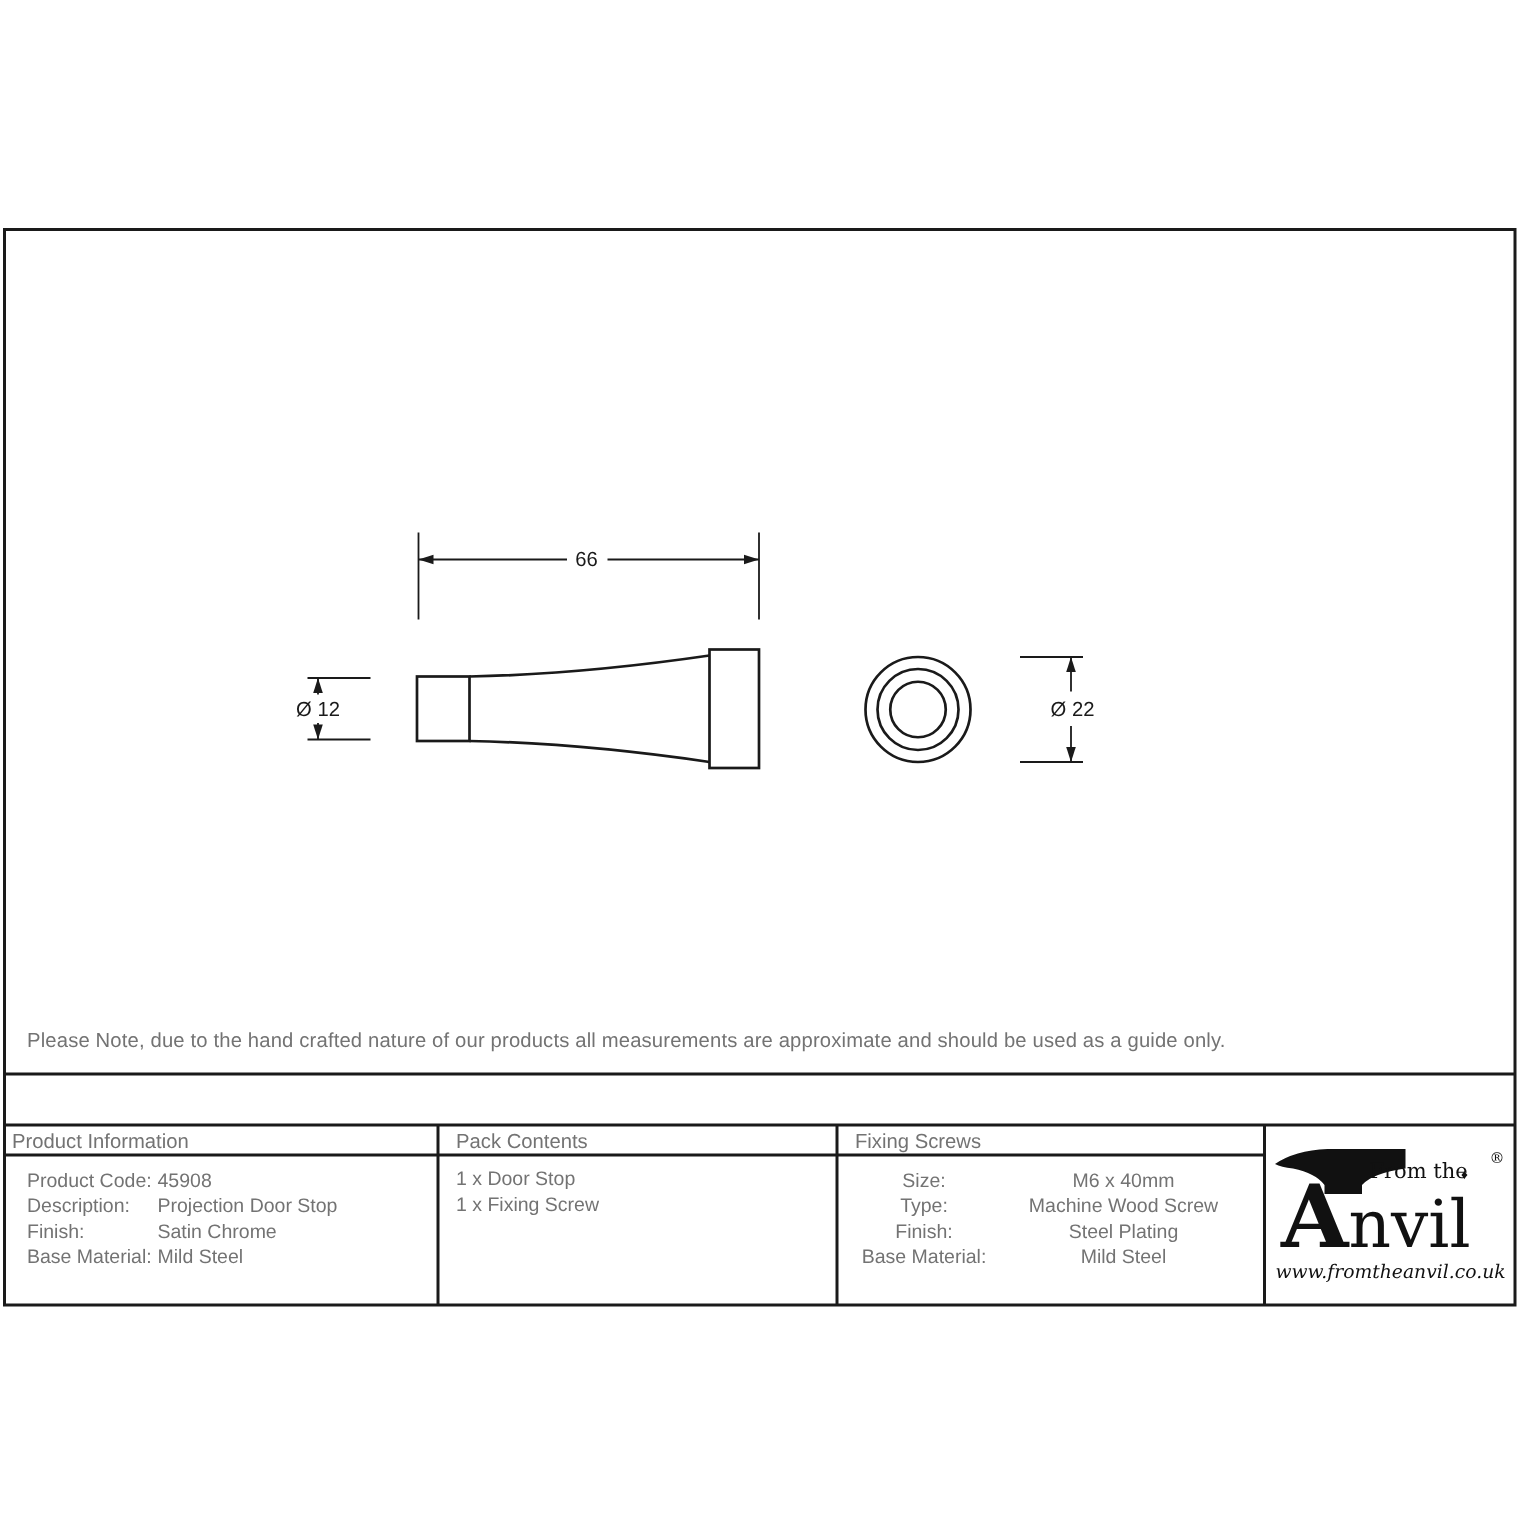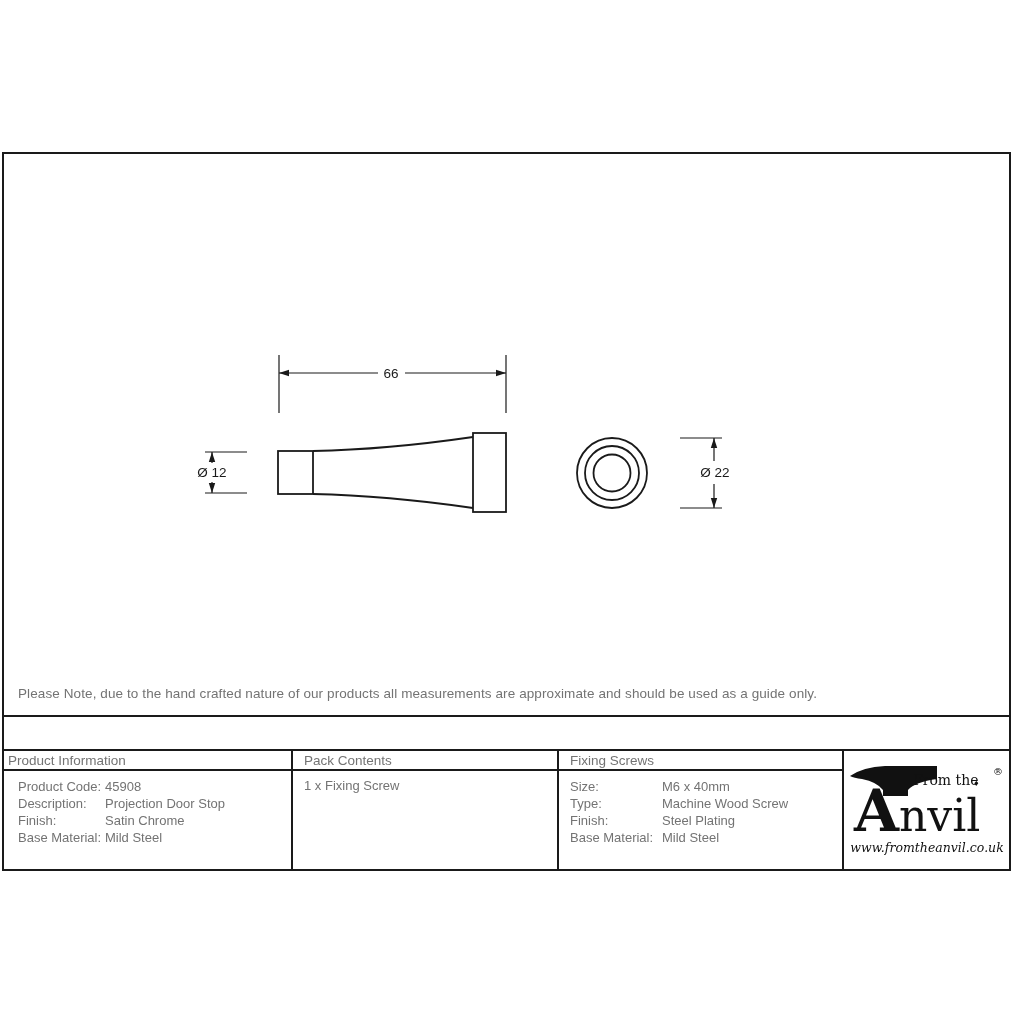--- a/index.html
+++ b/index.html
@@ -23,21 +23,21 @@
     font-size: 13.5px;
     letter-spacing: 0.1px;
   }
   .col-header { font-size: 13.5px; top: 753px; }
   .hdr-product { left: 8px; }
   .hdr-pack { left: 304px; }
   .hdr-fixing { left: 570px; }
   .spec-block { position: absolute; font-size: 13px; }
   .spec-product { left: 18px; top: 778px; width: 268px; }
   .spec-pack { left: 304px; top: 777px; width: 248px; }
-  .spec-fixing { left: 570px; top: 778px; width: 266px; }
+  .spec-fixing { left: 570px; top: 778px; width: 266px; text-align: center; }
   .spec-row { display: flex; height: 16.9px; align-items: center; }
   .spec-product .spec-label { width: 87px; flex: none; }
   .spec-fixing .spec-label { width: 92px; flex: none; }
   .spec-value { flex: 1; }
   .pack-item { height: 17px; display: flex; align-items: center; }
   .logo-cell {
     position: absolute;
     left: 845px; top: 752px;
     width: 164px; height: 117px;
     display: flex; align-items: center; justify-content: center;
@@ -133,20 +133,21 @@
       <span class="spec-label">Finish:</span>
       <span class="spec-value">Satin Chrome</span>
     </div>
     <div class="spec-row">
       <span class="spec-label">Base Material:</span>
       <span class="spec-value">Mild Steel</span>
     </div>
   </div>
 
   <div class="spec-block spec-pack">
+    <div class="pack-item">1 x Door Stop</div>
     <div class="pack-item">1 x Fixing Screw</div>
   </div>
 
   <div class="spec-block spec-fixing">
     <div class="spec-row">
       <span class="spec-label">Size:</span>
       <span class="spec-value">M6 x 40mm</span>
     </div>
     <div class="spec-row">
       <span class="spec-label">Type:</span>

